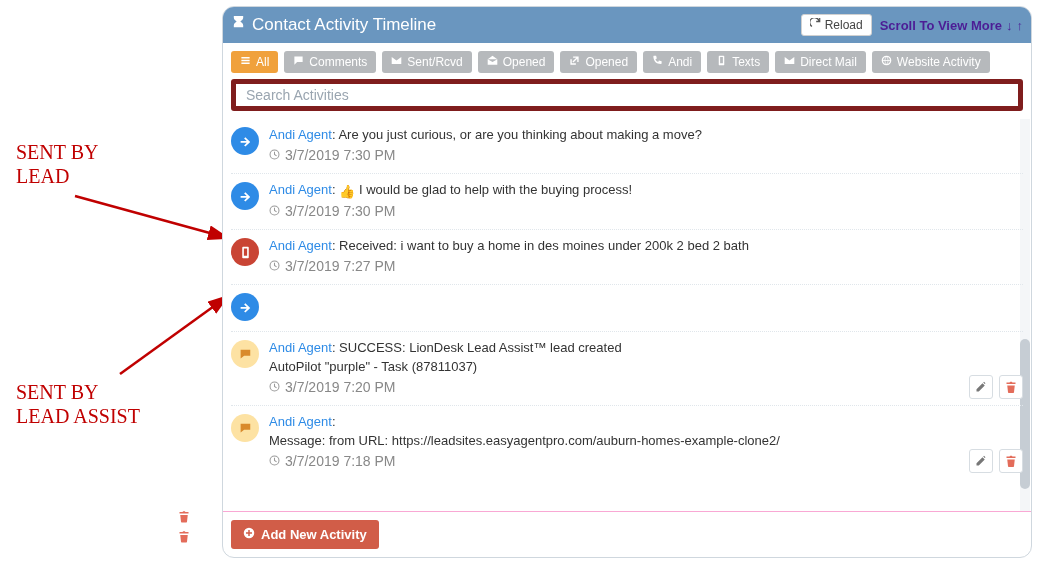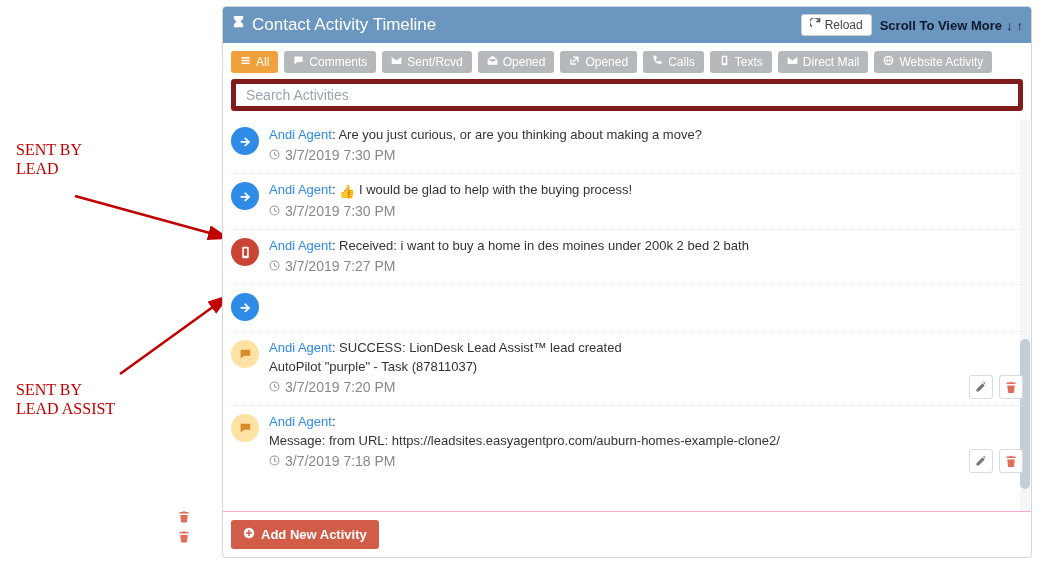--- a/index.html
+++ b/index.html
@@ -16,39 +16,39 @@
   }
   
   .left-anno {
     position: absolute;
     left: 0; top: 0; width: 220px; height: 564px;
     padding: 10px;
   }
   .anno-text {
     color: #c00000;
     font-family: Georgia, "Times New Roman", serif;
-    font-size: 16px;
+    font-size: 20px;
     line-height: 1.2;
     position: absolute;
     white-space: pre;
   }
   .trash-mini {
     position: absolute;
     color: #e36c5a;
     font-size: 13px;
     cursor: pointer;
   }
   
   .panel {
     position: absolute;
     left: 222px; top: 6px;
     width: 810px;
     height: 552px;
     border: 1px solid #cfd7de;
-    border-radius: 4px;
+    border-radius: 12px;
     display: flex;
     flex-direction: column;
     overflow: hidden;
     background: #fff;
   }
   .panel-header {
     background: #6a96bf;
     color: #fff;
     display: flex;
     align-items: center;
@@ -71,21 +71,21 @@
     border-radius: 3px;
     padding: 3px 8px;
     font-size: 12px;
     cursor: pointer;
     display: inline-flex;
     align-items: center;
     gap: 4px;
     margin-left: 12px;
   }
   .scroll-hint {
-    color: #0f172a;
+    color: #4c1d95;
     font-weight: 600;
     font-size: 13px;
     display: inline-flex;
     align-items: center;
     gap: 4px;
     cursor: pointer;
   }
   
   .filter-row {
     display: flex;
@@ -310,21 +310,21 @@
     <div class="ftab">
       <span><svg width="11" height="11" viewBox="0 0 16 16">
             <path d="M6 2h8v8h-2V5.4L6.4 11 5 9.6 10.6 4H6V2zM2 6h2v6h6v2H2V6z"></path>
           </svg></span>
       <span>Opened</span>
     </div>
     <div class="ftab">
       <span><svg width="11" height="11" viewBox="0 0 16 16">
             <path d="M3 1l3 0 1 4-2 1c1 2 2 3 4 4l1-2 4 1v3c0 1-1 1-1 1C6 13 3 10 2 3c0-1 0-2 1-2z"></path>
           </svg></span>
-      <span>Calls</span>
+      <span>Andi</span>
     </div>
     <div class="ftab">
       <span><svg width="11" height="11" viewBox="0 0 16 16">
             <path d="M5 1h6a1 1 0 011 1v12a1 1 0 01-1 1H5a1 1 0 01-1-1V2a1 1 0 011-1zm1 2v9h4V3H6z"></path>
           </svg></span>
       <span>Texts</span>
     </div>
     <div class="ftab">
       <span><svg width="11" height="11" viewBox="0 0 16 16">
             <path d="M1 3h14v10H1zM1 3l7 5 7-5"></path>

